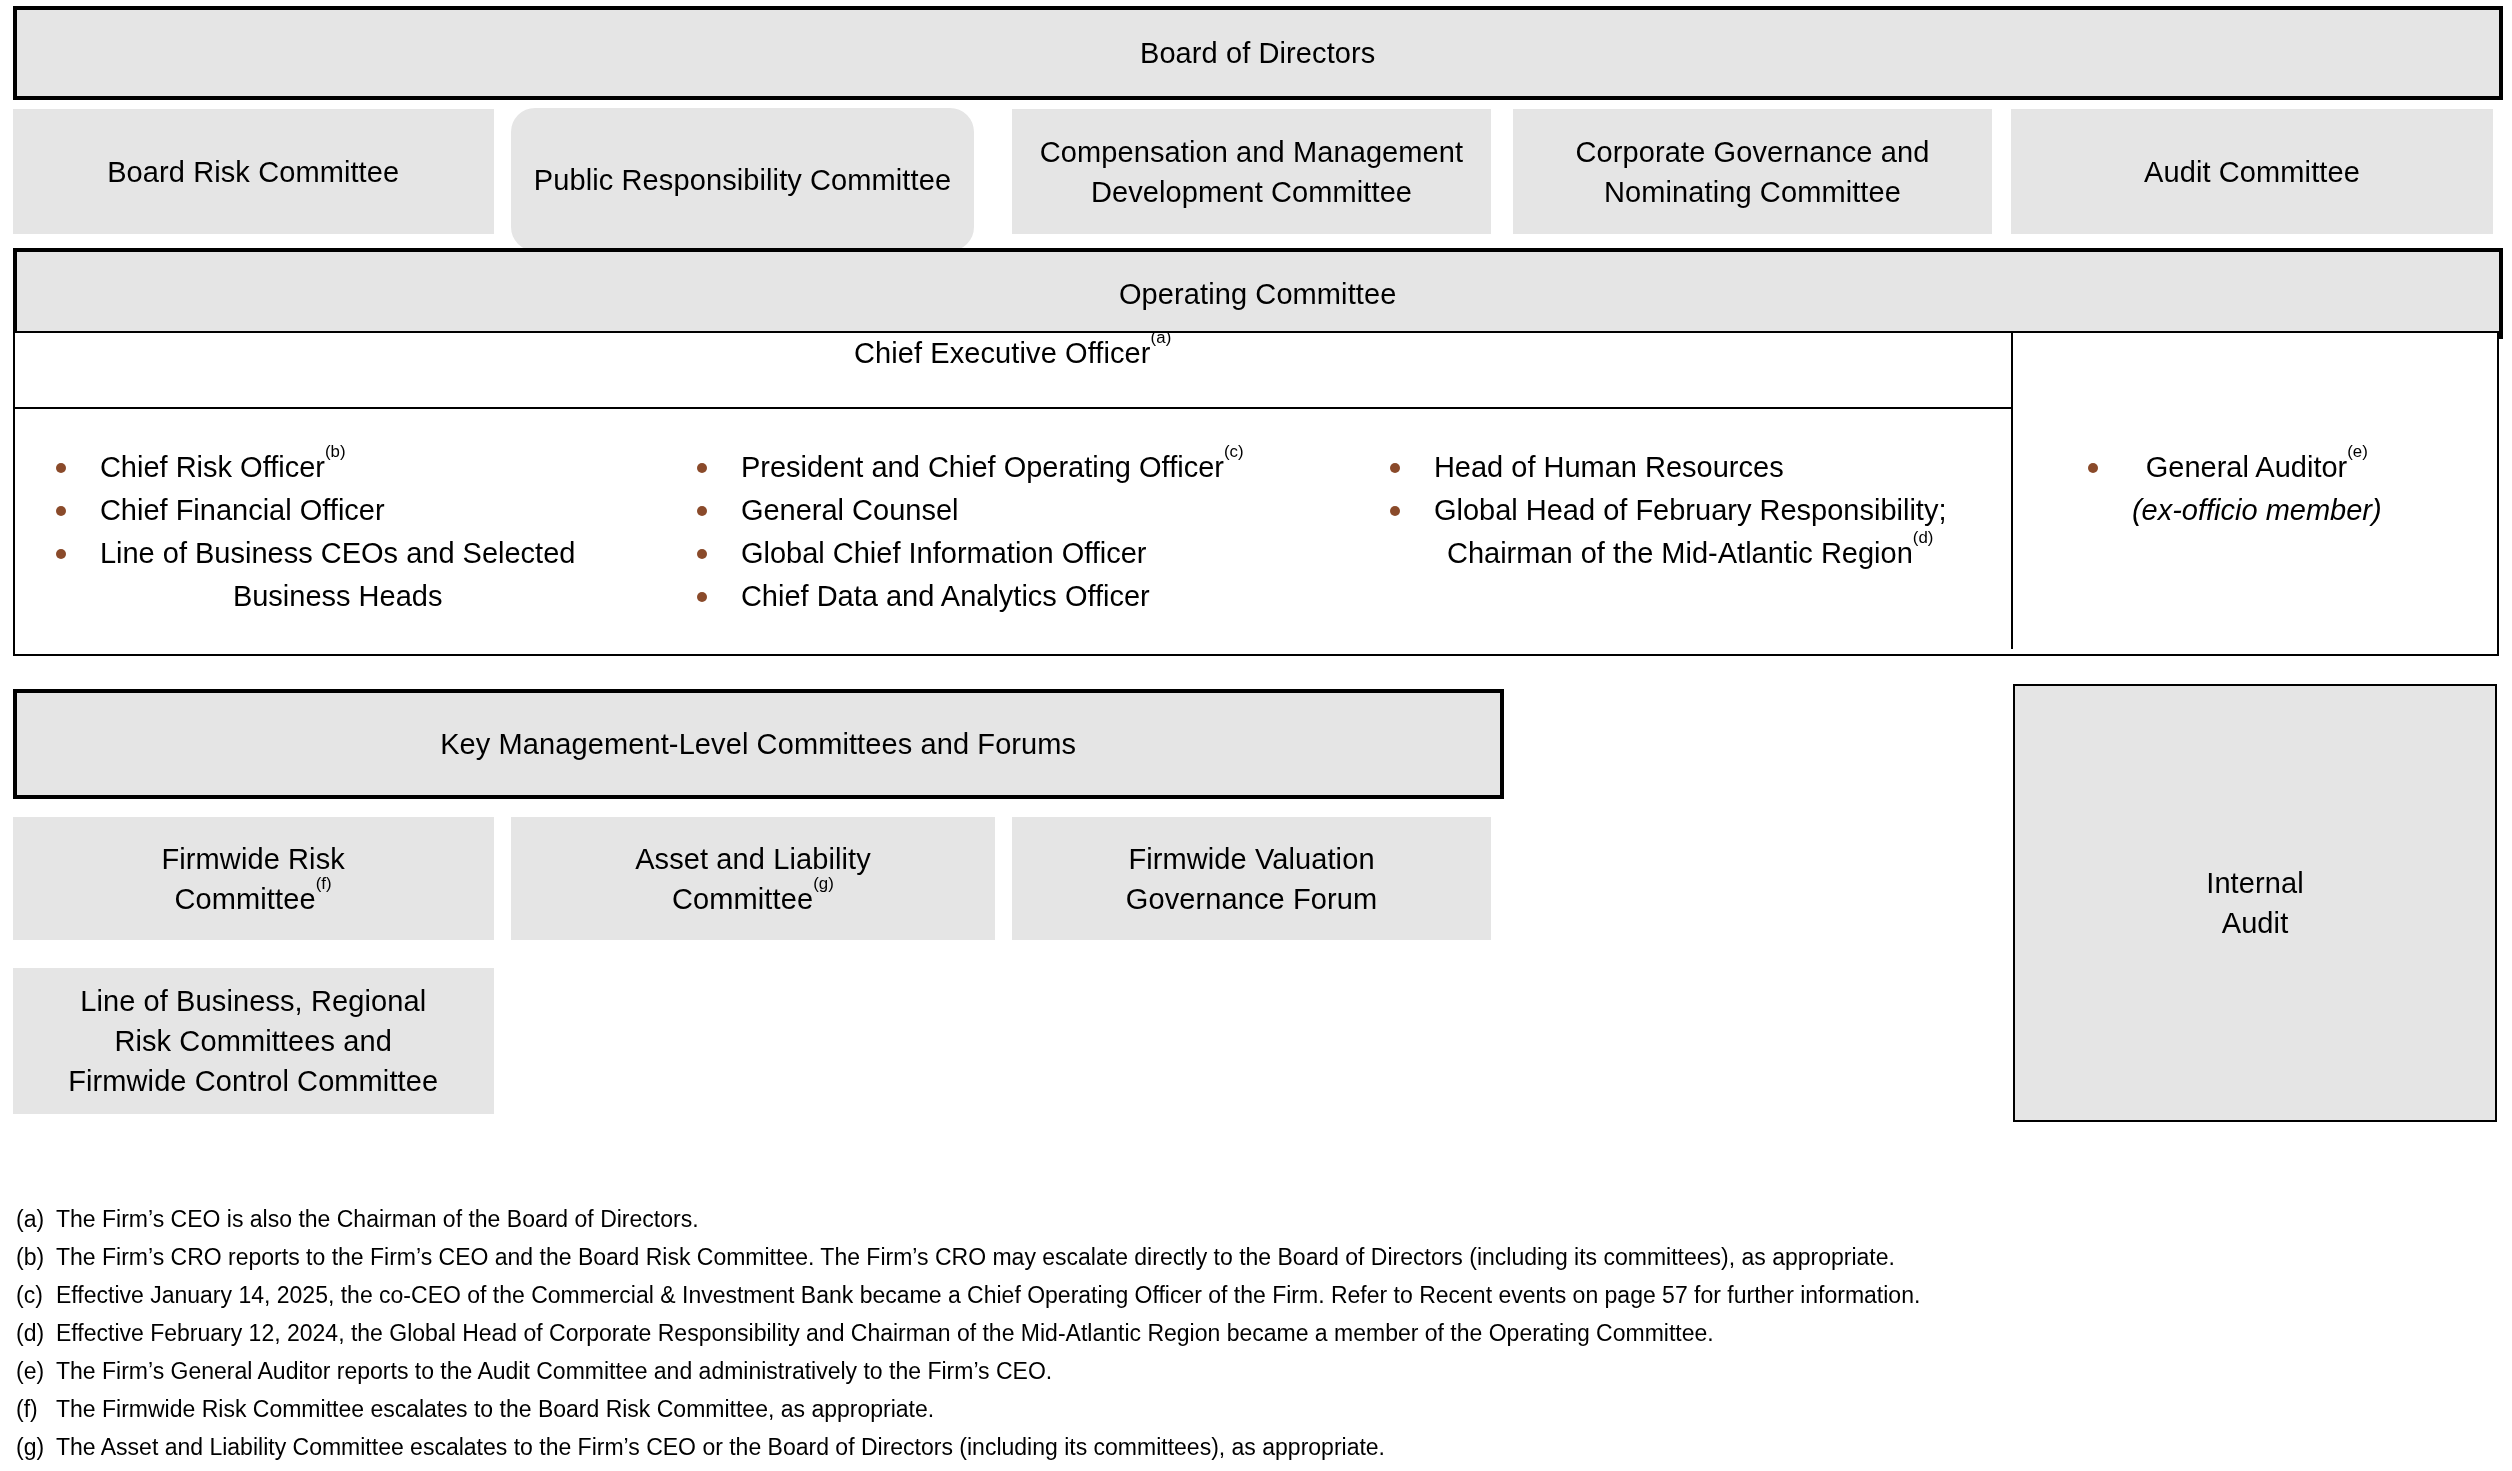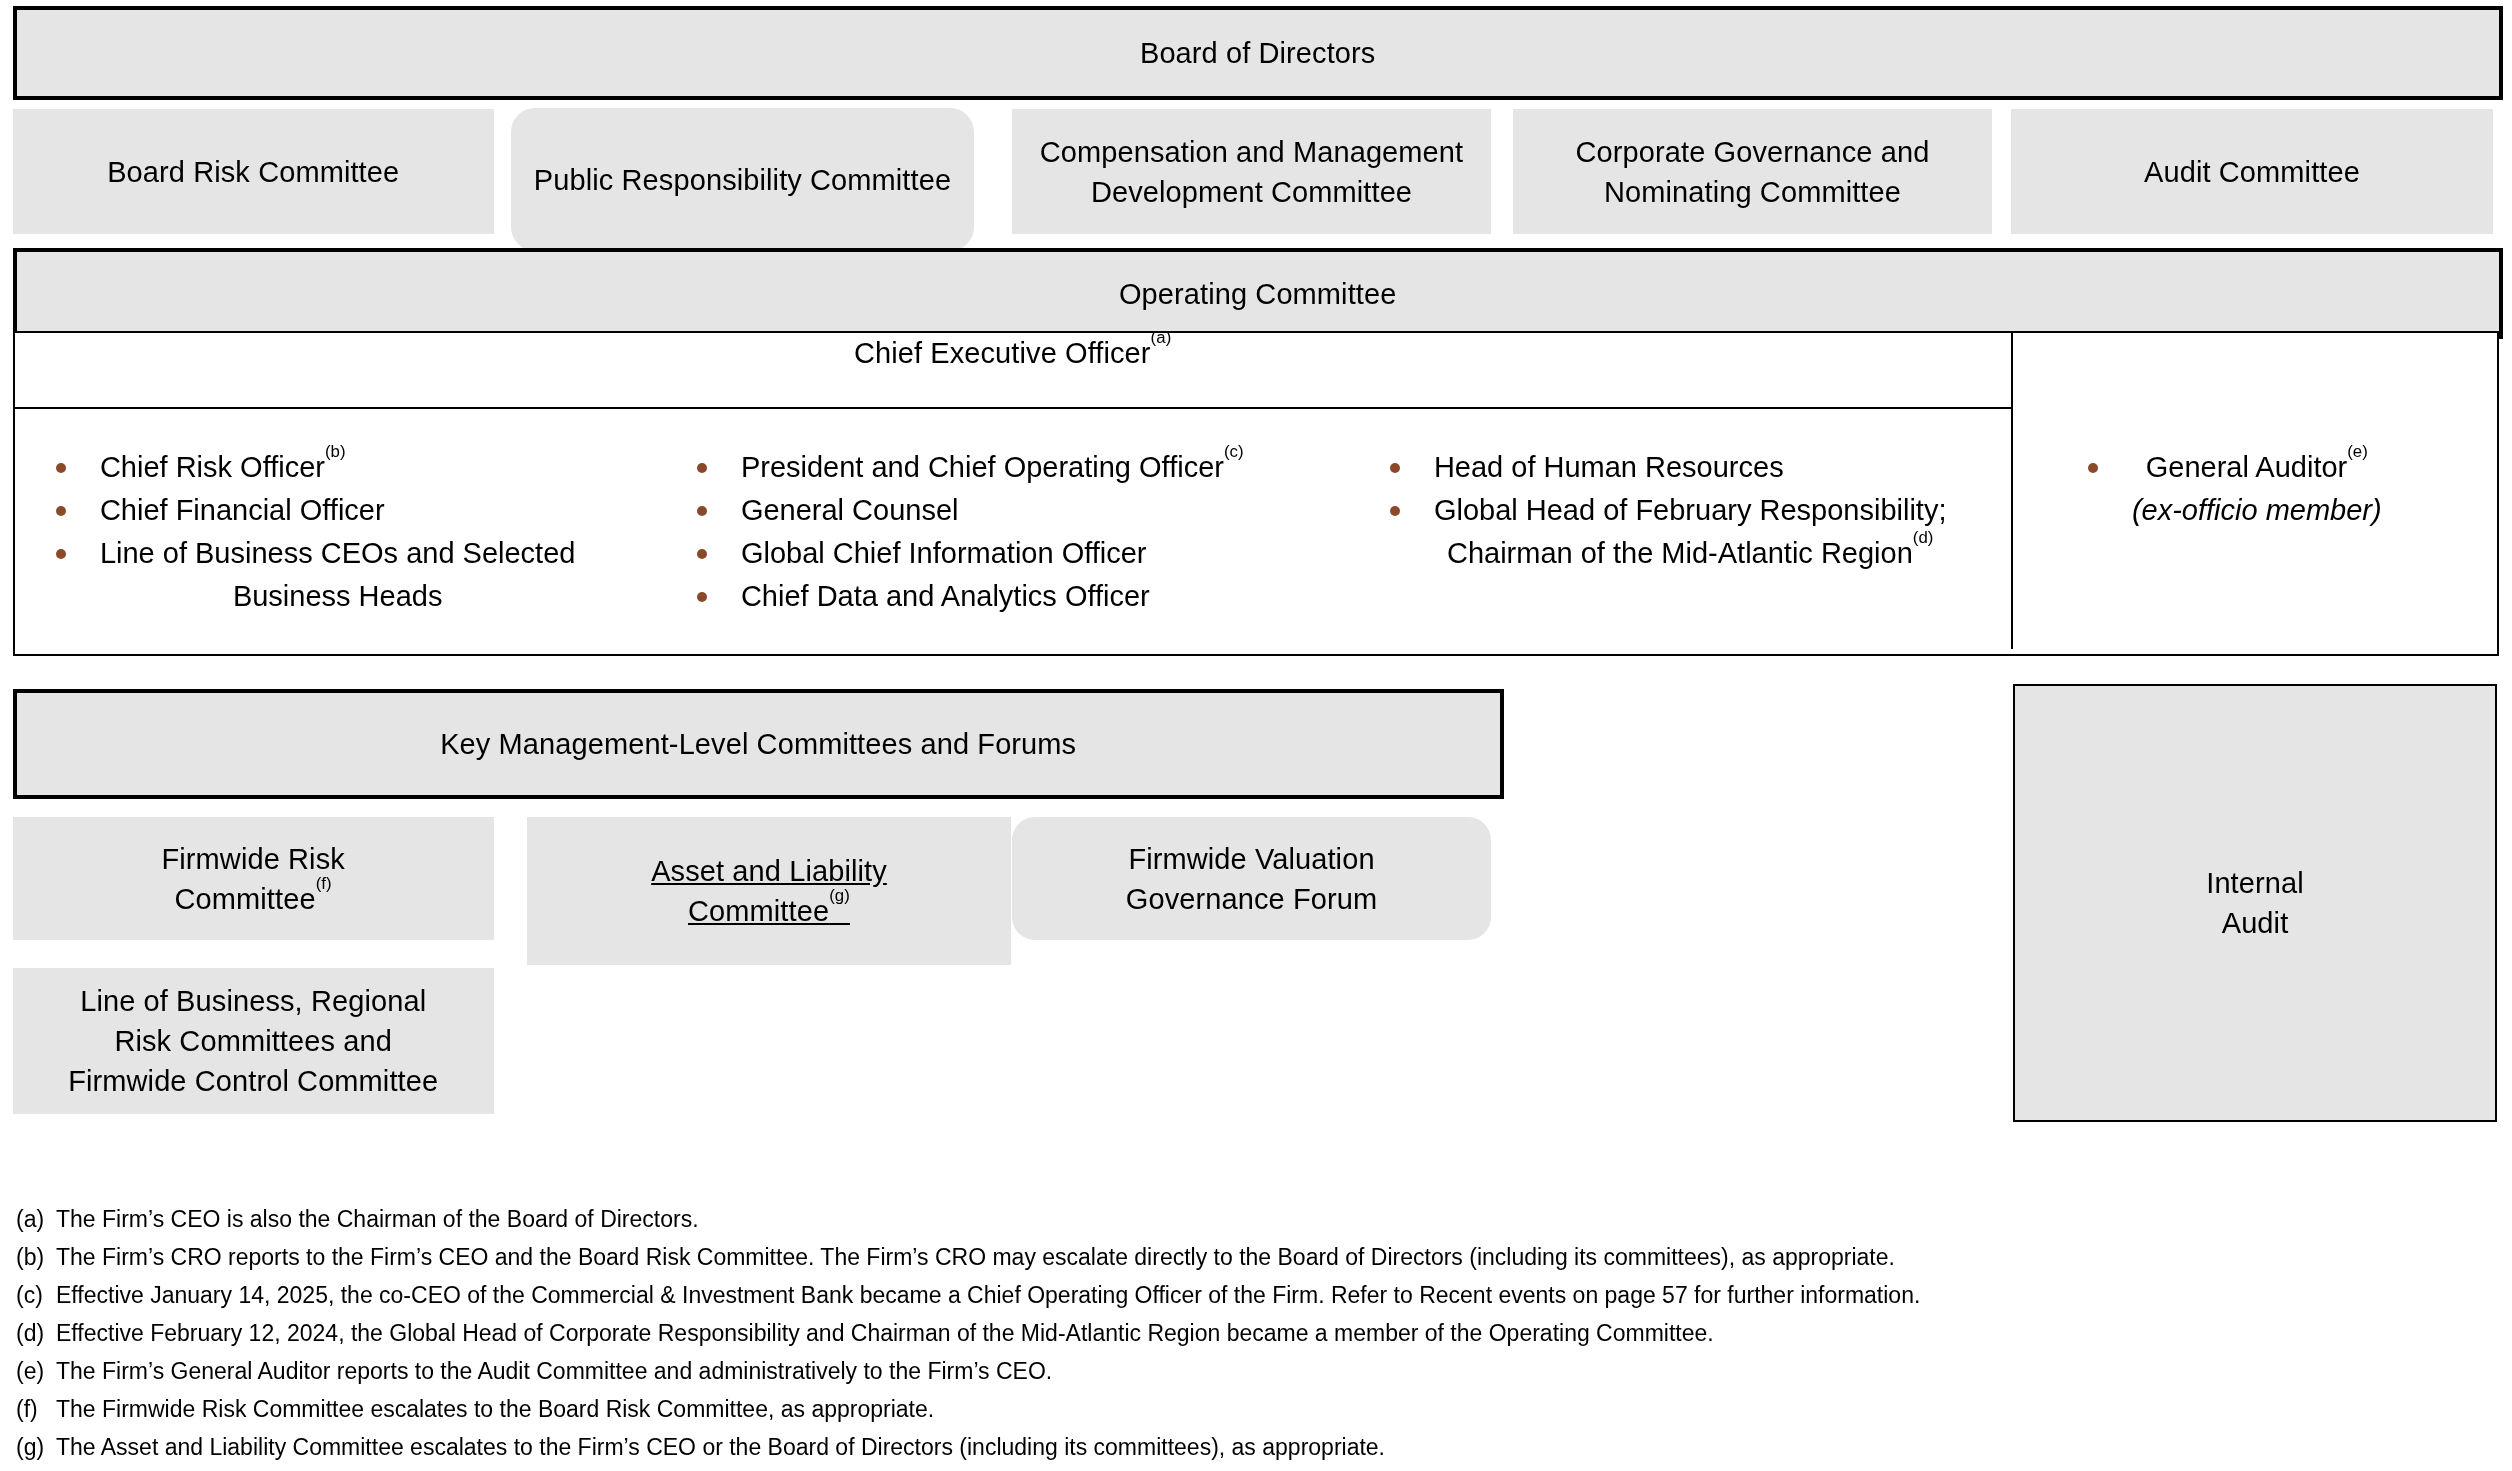--- a/index.html
+++ b/index.html
@@ -165,25 +165,25 @@
   </div>
 
   <div class="gbox thick" style="left:12.7px; top:689px; width:1483px; height:102px;">
     <div class="lbl">Key Management-Level Committees and Forums</div>
   </div>
 
   <div class="gbox" style="left:12.7px; top:817px; width:481px; height:123px;">
     <div class="lbl"><span>Firmwide Risk
 Committee</span><sup class="mark">(f)</sup></div>
   </div>
-  <div class="gbox" style="left:527px; top:817px; width:484px; height:148px;text-decoration:underline;">
+  <div class="gbox" style="left:511px; top:817px; width:484px; height:123px;">
     <div class="lbl"><span>Asset and Liability
 Committee</span><sup class="mark">(g)</sup></div>
   </div>
-  <div class="gbox" style="left:1012px; top:817px; width:479px; height:123px;border-radius:23px;">
+  <div class="gbox" style="left:1012px; top:817px; width:479px; height:123px;">
     <div class="lbl">Firmwide Valuation
 Governance Forum</div>
   </div>
 
   <div class="gbox" style="left:12.7px; top:968px; width:481px; height:146px;">
     <div class="lbl">Line of Business, Regional
 Risk Committees and
 Firmwide Control Committee</div>
   </div>
 

